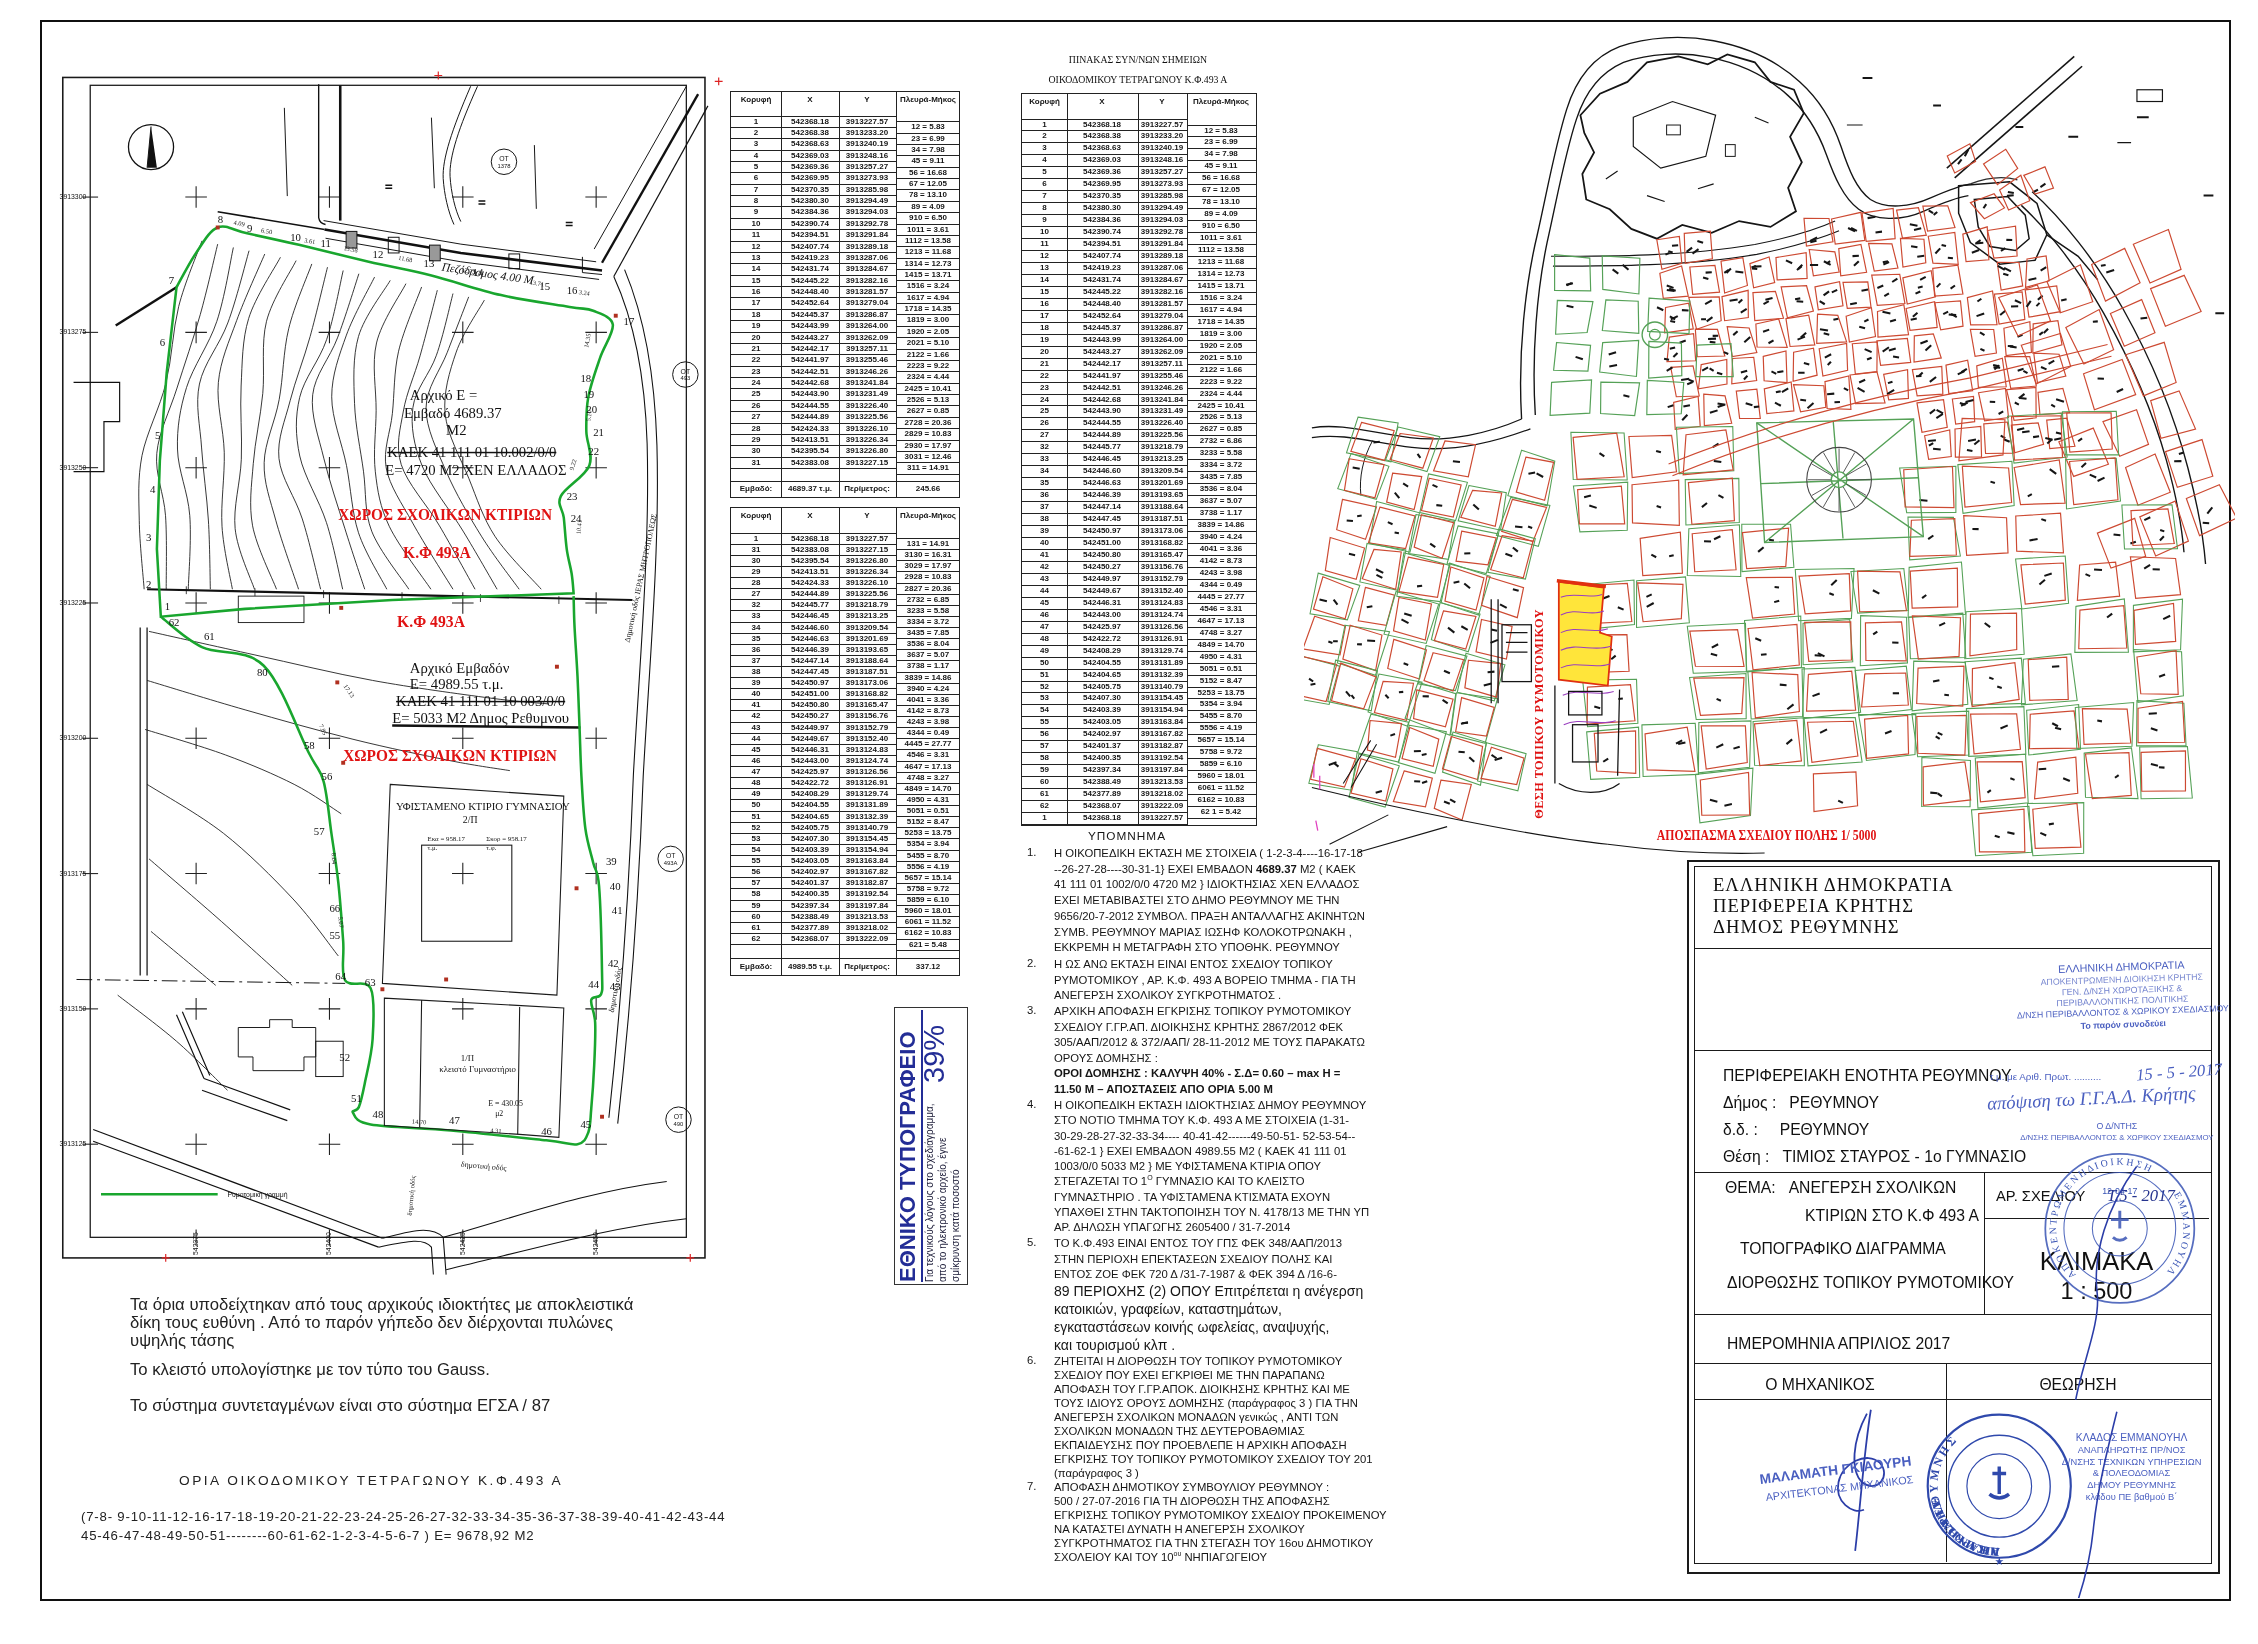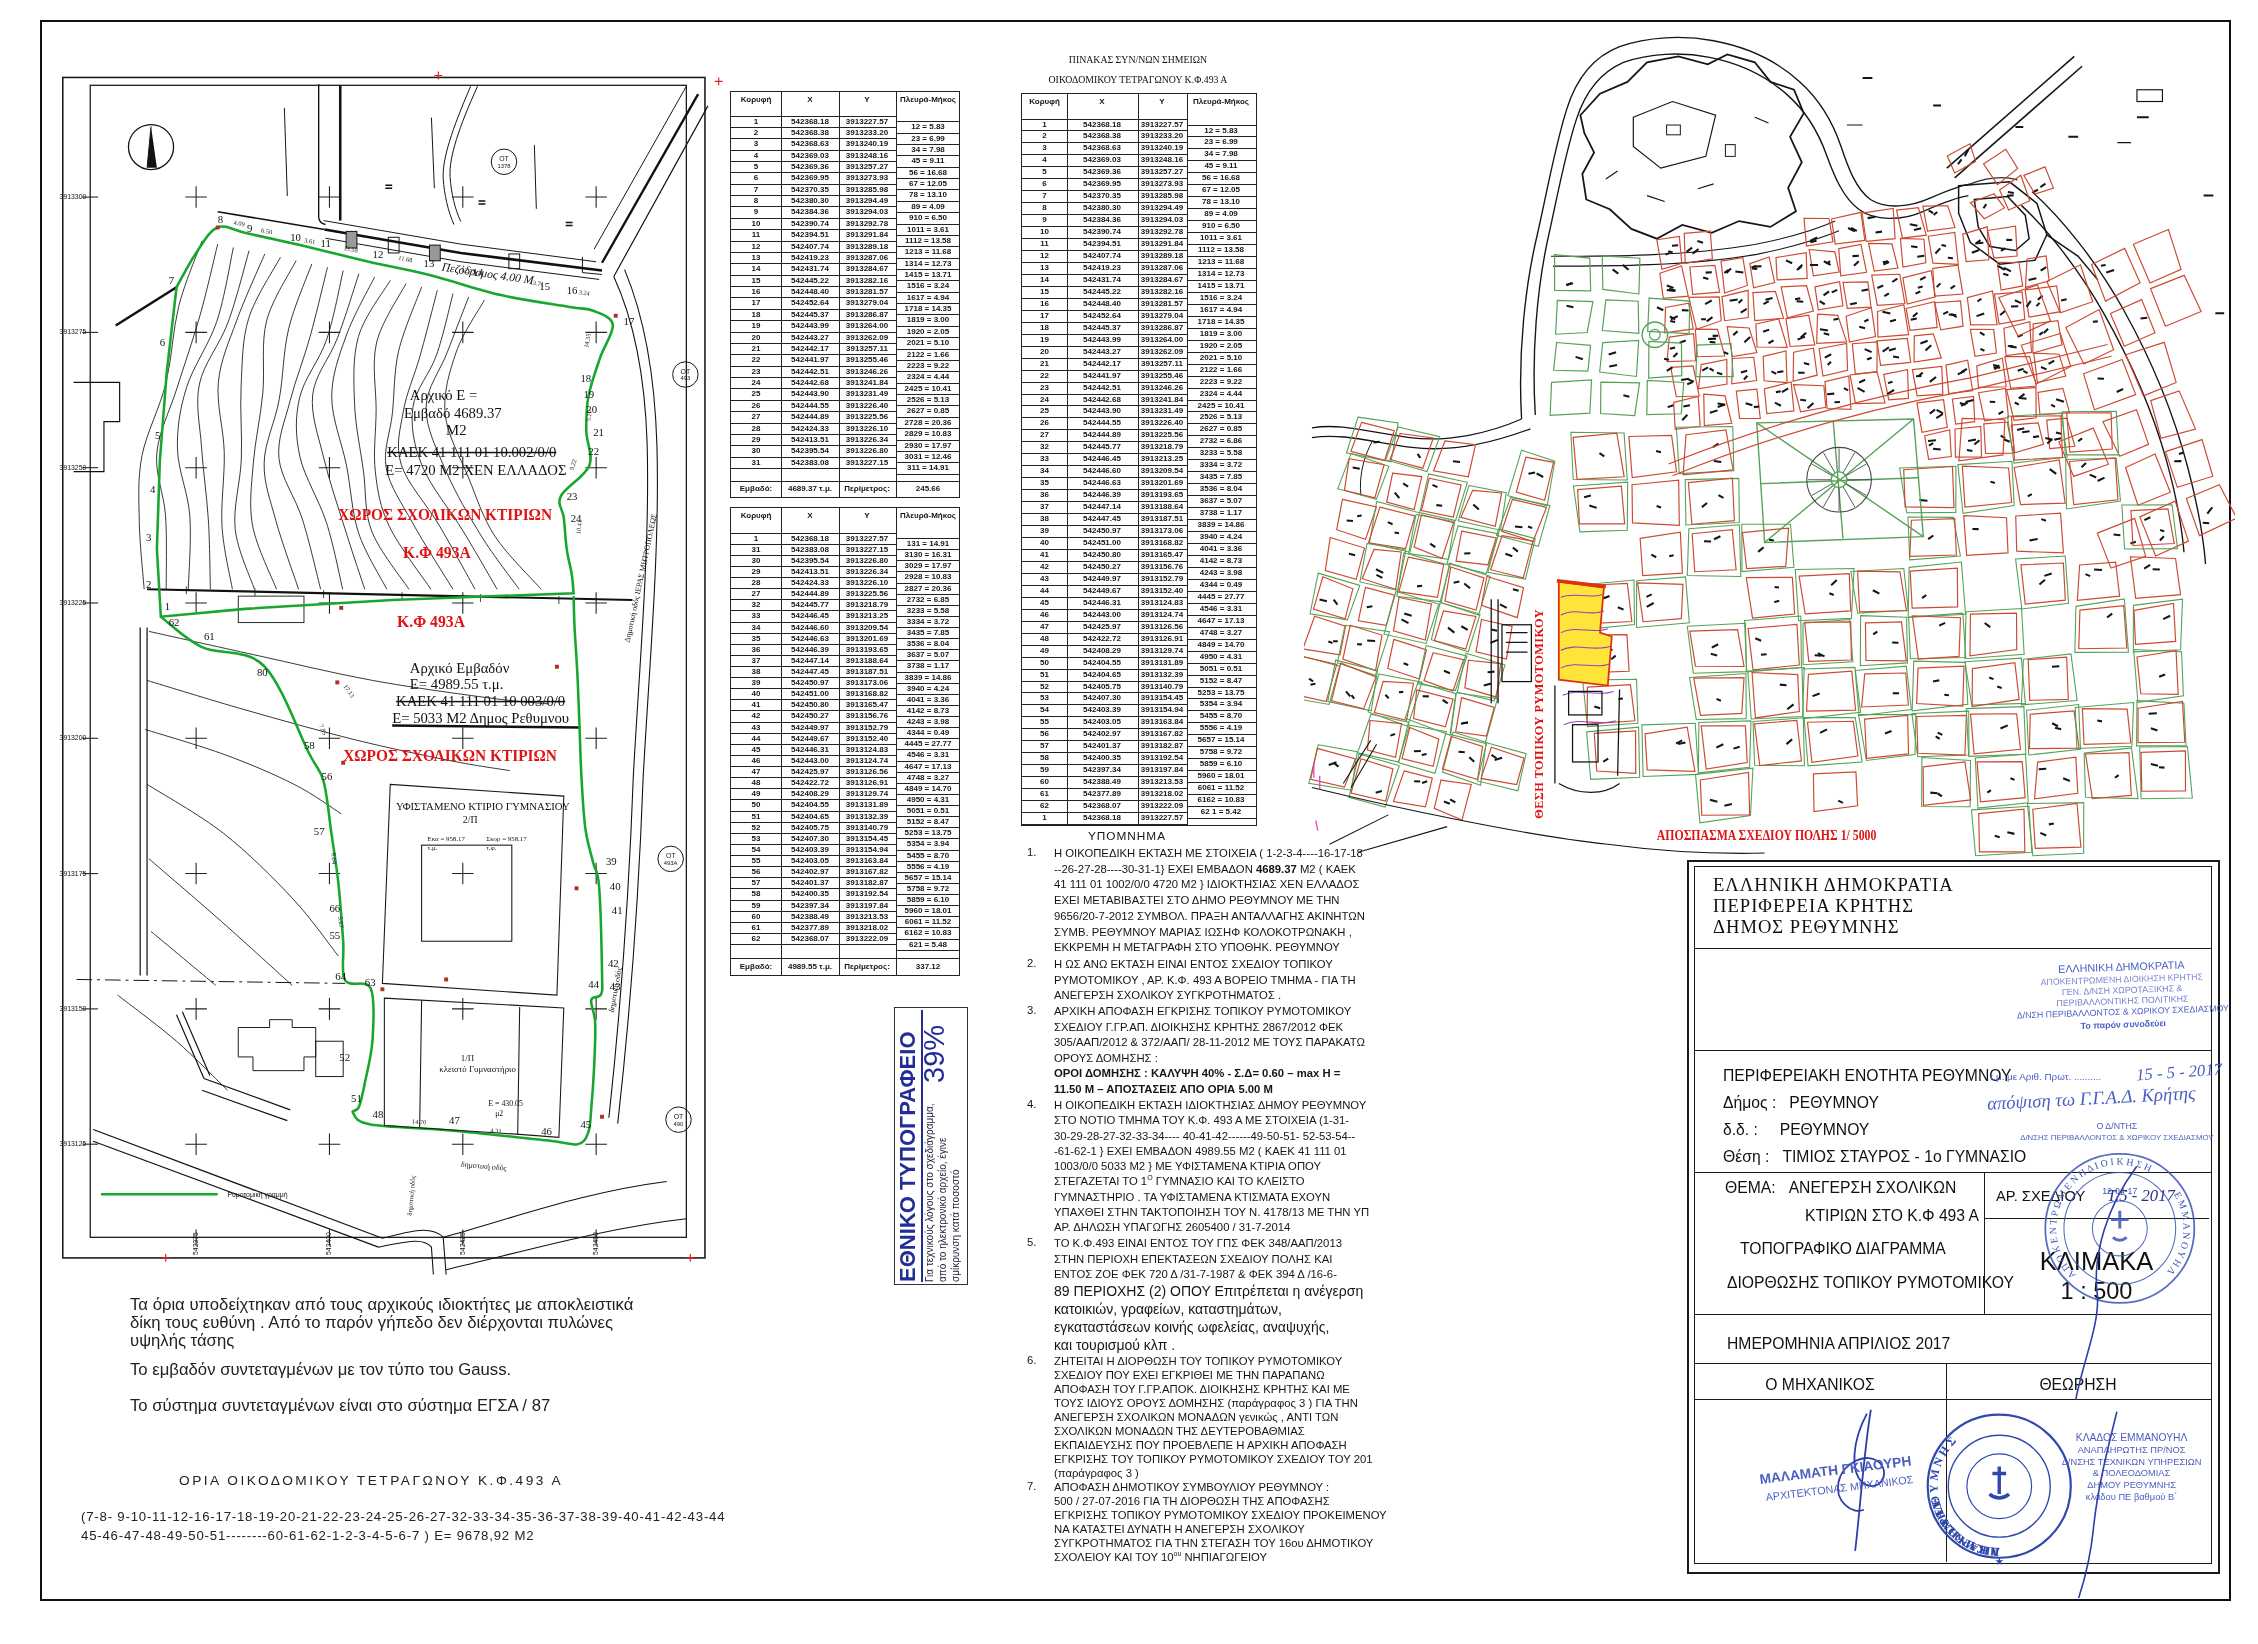--- a/index.html
+++ b/index.html
@@ -1201,21 +1201,21 @@
 <div class="abs" style="left:1054px;top:1282px;width:363px;font-size:14px;line-height:18px;color:#151515;white-space:nowrap;">89   ΠΕΡΙΟΧΗΣ (2) ΟΠΟΥ Επιτρέπεται η ανέγερση<br>κατοικιών, γραφείων, καταστημάτων,<br>εγκαταστάσεων κοινής ωφελείας, αναψυχής,<br>και τουρισμού κλπ .</div>
 
 <div class="abs" style="left:1027px;top:1354px;font-size:11.3px;color:#151515;">6.</div>
 <div class="abs" style="left:1054px;top:1354px;width:353px;font-size:11.3px;line-height:14px;color:#151515;white-space:nowrap;">ΖΗΤΕΙΤΑΙ  Η  ΔΙΟΡΘΩΣΗ  ΤΟΥ ΤΟΠΙΚΟΥ  ΡΥΜΟΤΟΜΙΚΟΥ<br>ΣΧΕΔΙΟΥ  ΠΟΥ ΕΧΕΙ ΕΓΚΡΙΘΕΙ  ΜΕ ΤΗΝ  ΠΑΡΑΠΑΝΩ<br>ΑΠΟΦΑΣΗ ΤΟΥ Γ.ΓΡ.ΑΠΟΚ. ΔΙΟΙΚΗΣΗΣ ΚΡΗΤΗΣ  ΚΑΙ ΜΕ<br>ΤΟΥΣ ΙΔΙΟΥΣ ΟΡΟΥΣ ΔΟΜΗΣΗΣ  (παράγραφος 3 )   ΓΙΑ ΤΗΝ<br>ΑΝΕΓΕΡΣΗ  ΣΧΟΛΙΚΩΝ ΜΟΝΑΔΩΝ γενικώς , ΑΝΤΙ ΤΩΝ<br>ΣΧΟΛΙΚΩΝ ΜΟΝΑΔΩΝ  ΤΗΣ ΔΕΥΤΕΡΟΒΑΘΜΙΑΣ<br>ΕΚΠΑΙΔΕΥΣΗΣ ΠΟΥ ΠΡΟΕΒΛΕΠΕ  Η ΑΡΧΙΚΗ  ΑΠΟΦΑΣΗ<br>ΕΓΚΡΙΣΗΣ  ΤΟΥ ΤΟΠΙΚΟΥ ΡΥΜΟΤΟΜΙΚΟΥ  ΣΧΕΔΙΟΥ ΤΟΥ 201<br>(παράγραφος 3 )</div>
 
 <div class="abs" style="left:1027px;top:1480px;font-size:11.3px;color:#151515;">7.</div>
 <div class="abs" style="left:1054px;top:1480px;width:353px;font-size:11.3px;line-height:14px;color:#151515;white-space:nowrap;">ΑΠΟΦΑΣΗ ΔΗΜΟΤΙΚΟΥ ΣΥΜΒΟΥΛΙΟΥ ΡΕΘΥΜΝΟΥ :<br>500 / 27-07-2016 ΓΙΑ ΤΗ ΔΙΟΡΘΩΣΗ ΤΗΣ ΑΠΟΦΑΣΗΣ<br>ΕΓΚΡΙΣΗΣ ΤΟΠΙΚΟΥ ΡΥΜΟΤΟΜΙΚΟΥ ΣΧΕΔΙΟΥ ΠΡΟΚΕΙΜΕΝΟΥ<br>ΝΑ ΚΑΤΑΣΤΕΙ ΔΥΝΑΤΗ Η ΑΝΕΓΕΡΣΗ ΣΧΟΛΙΚΟΥ<br>ΣΥΓΚΡΟΤΗΜΑΤΟΣ ΓΙΑ ΤΗΝ ΣΤΕΓΑΣΗ ΤΟΥ 16ου ΔΗΜΟΤΙΚΟΥ<br>ΣΧΟΛΕΙΟΥ ΚΑΙ ΤΟΥ 10<sup>ου</sup> ΝΗΠΙΑΓΩΓΕΙΟΥ</div>
 
 <div class="abs" style="left:130px;top:1296px;font-size:16.7px;line-height:18px;color:#222;">Τα όρια υποδείχτηκαν  από τους  αρχικούς ιδιοκτήτες με αποκλειστικά<br>δίκη τους  ευθύνη . Από το παρόν γήπεδο δεν διέρχονται πυλώνες<br>υψηλής τάσης</div>
 
-<div class="abs" style="left:130px;top:1360px;font-size:16.7px;color:#222;">Το εμβαδόν  συντεταγμένων με τον τύπο του Gauss.</div>
+<div class="abs" style="left:130px;top:1360px;font-size:16.7px;color:#222;">Το κλειστό  υπολογίστηκε με τον τύπο του Gauss.</div>
 
 <div class="abs" style="left:130px;top:1396px;font-size:16.7px;color:#222;">Το  σύστημα συντεταγμένων είναι στο σύστημα ΕΓΣΑ / 87</div>
 
 <div class="abs" style="left:179px;top:1473px;font-size:13.7px;letter-spacing:2.5px;color:#222;">ΟΡΙΑ  ΟΙΚΟΔΟΜΙΚΟΥ ΤΕΤΡΑΓΩΝΟΥ   Κ.Φ.493 Α</div>
 
 <div class="abs" style="left:81px;top:1508px;font-size:13.2px;line-height:18.6px;letter-spacing:0.8px;color:#222;">(7-8- 9-10-11-12-16-17-18-19-20-21-22-23-24-25-26-27-32-33-34-35-36-37-38-39-40-41-42-43-44<br>45-46-47-48-49-50-51--------60-61-62-1-2-3-4-5-6-7 ) Ε= 9678,92 Μ2</div>
 
 <div class="abs" style="left:894px;top:1007px;width:72px;height:276px;border:1.5px solid #333;background:#fff;">
       <div class="abs" style="left:-1px;top:275px;width:275px;height:71px;transform:rotate(-90deg);transform-origin:0 0;overflow:hidden;">
         <div style="position:absolute;left:1px;top:1px;width:272px;font-size:22px;font-weight:bold;color:#232d96;white-space:nowrap;border-bottom:2px solid #232d96;letter-spacing:0px;">ΕΘΝΙΚΟ ΤΥΠΟΓΡΑΦΕΙΟ</div>

